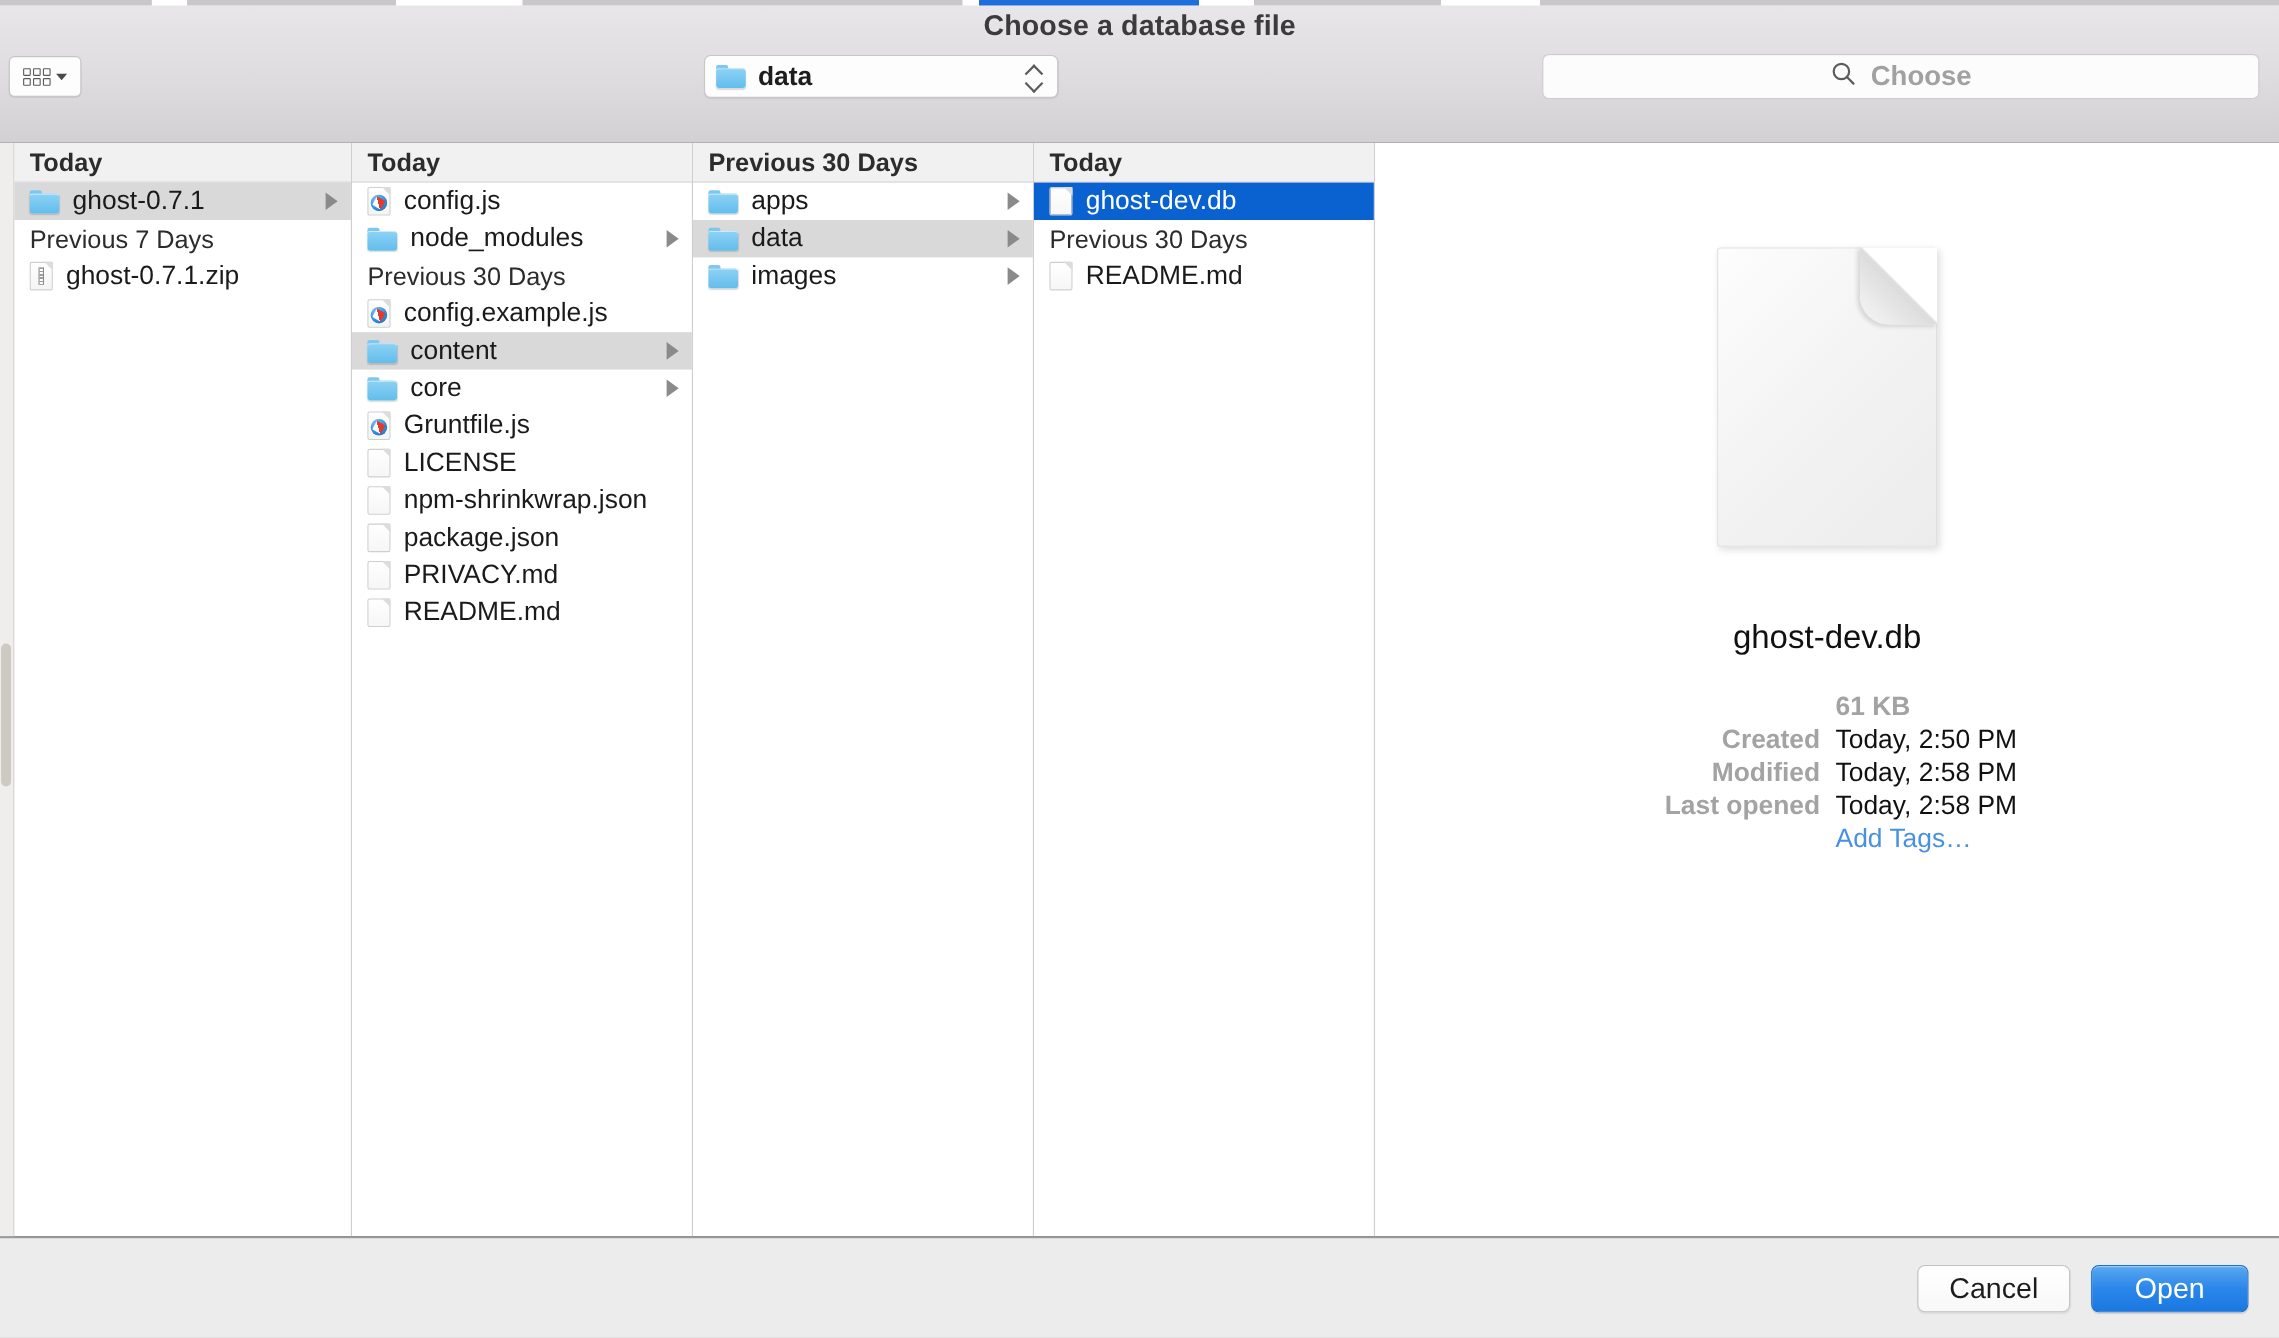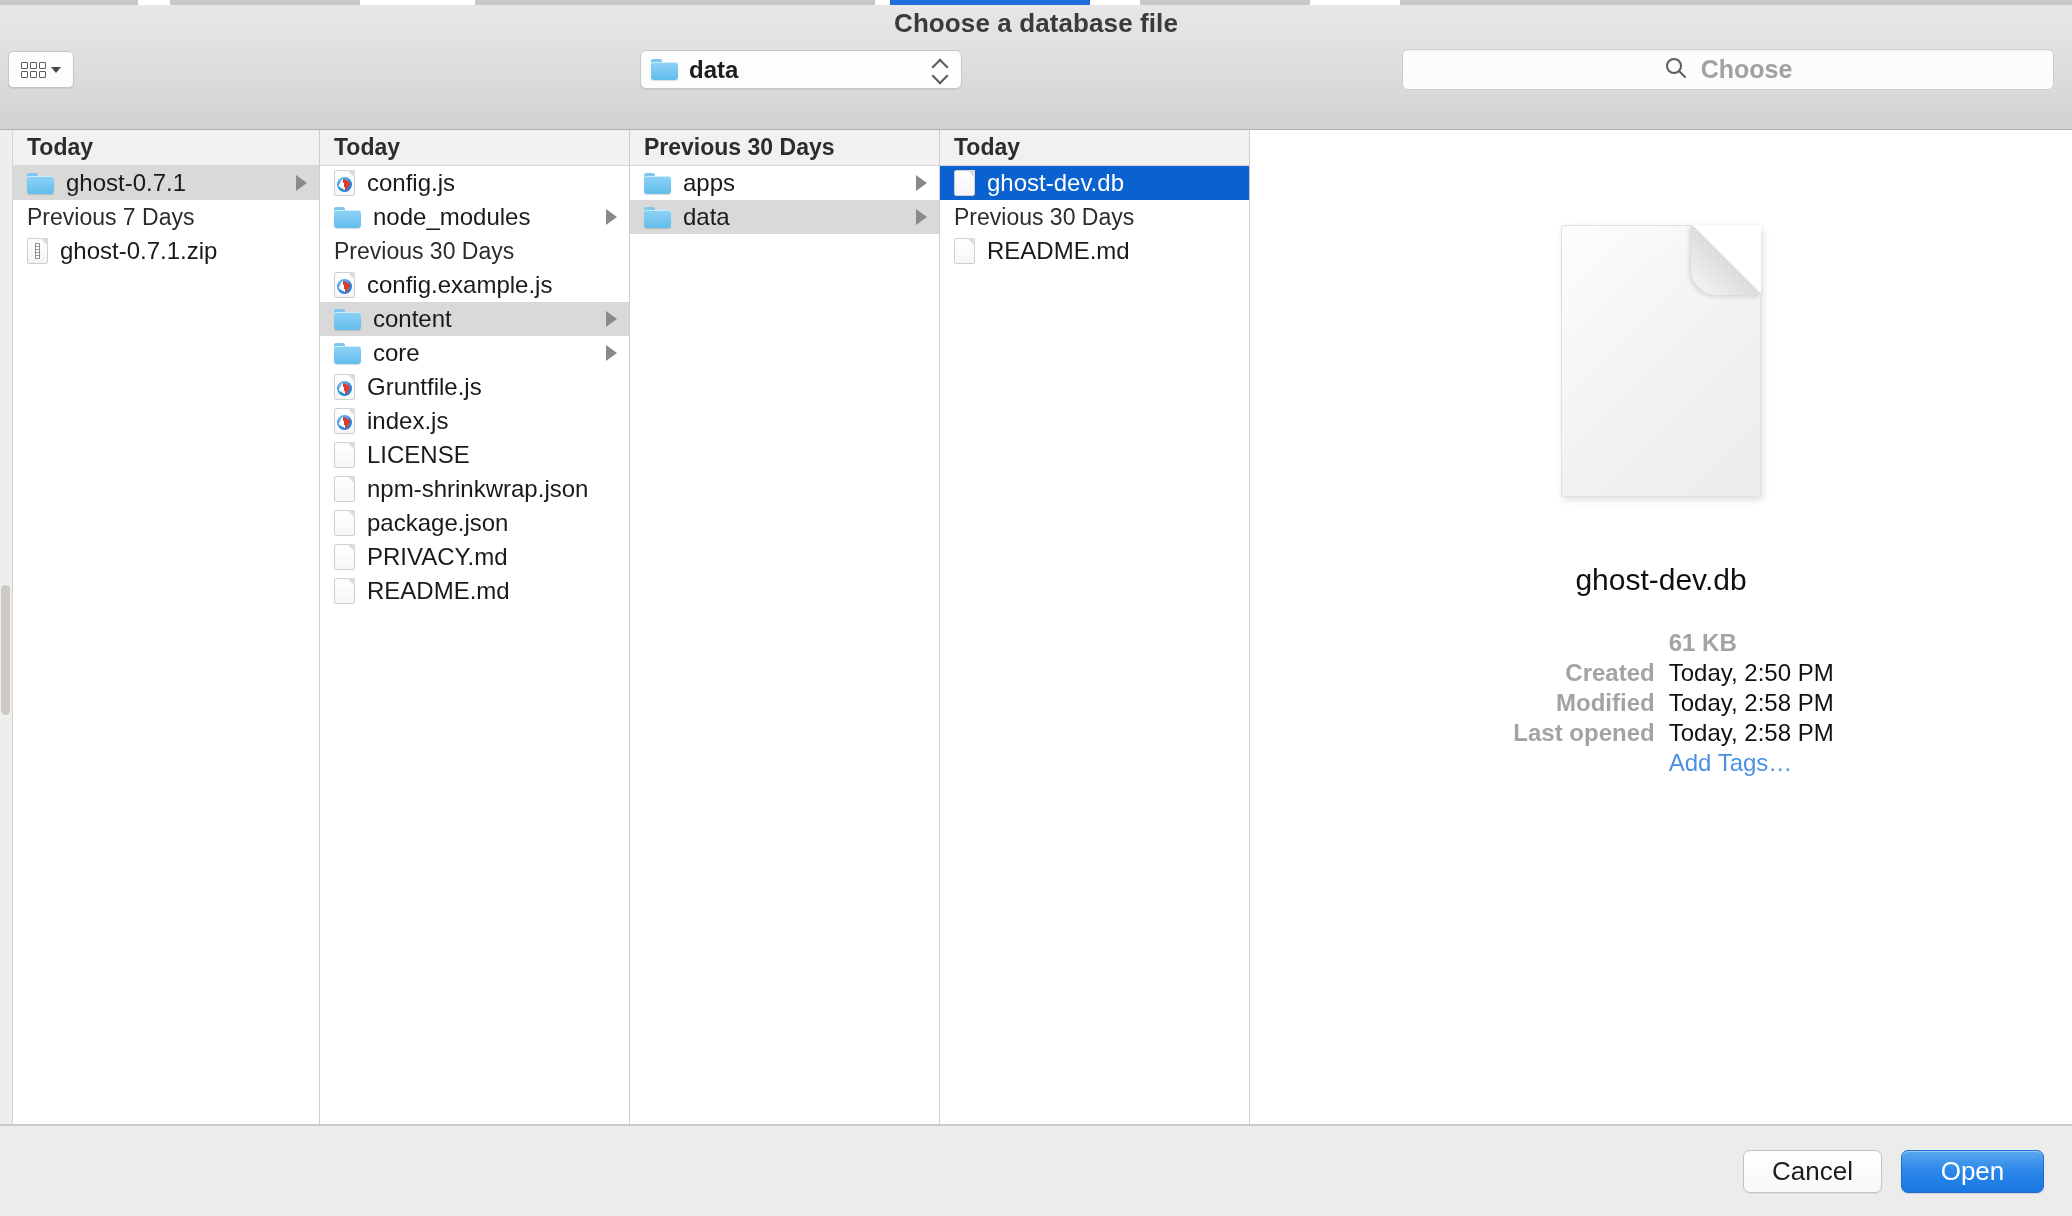--- a/index.html
+++ b/index.html
@@ -390,26 +390,20 @@
           <span class="rname">core</span>
           <span class="tri"></span>
         </div>
         <div class="row">
           <span class="js-ico">
             <span class="ball"></span>
           </span>
           <span class="rname">Gruntfile.js</span>
         </div>
         <div class="row">
-          <span class="js-ico">
-            <span class="ball"></span>
-          </span>
-          <span class="rname">index.js</span>
-        </div>
-        <div class="row">
           <span class="doc-ico"></span>
           <span class="rname">LICENSE</span>
         </div>
         <div class="row">
           <span class="doc-ico"></span>
           <span class="rname">npm-shrinkwrap.json</span>
         </div>
         <div class="row">
           <span class="doc-ico"></span>
           <span class="rname">package.json</span>
@@ -432,20 +426,28 @@
           </span>
           <span class="rname">apps</span>
           <span class="tri"></span>
         </div>
         <div class="row sel-inactive">
           <span class="folder-ico">
             <span class="tab"></span>
             <span class="body"></span>
           </span>
           <span class="rname">data</span>
+          <span class="tri"></span>
+        </div>
+        <div class="row">
+          <span class="folder-ico">
+            <span class="tab"></span>
+            <span class="body"></span>
+          </span>
+          <span class="rname">images</span>
           <span class="tri"></span>
         </div>
       </div>
     <div class="col c4" id="col-3">
         <div class="col-header">Today</div>
         <div class="row sel-active">
           <span class="doc-ico"></span>
           <span class="rname">ghost-dev.db</span>
         </div>
         <div class="group-label">Previous 30 Days</div>

